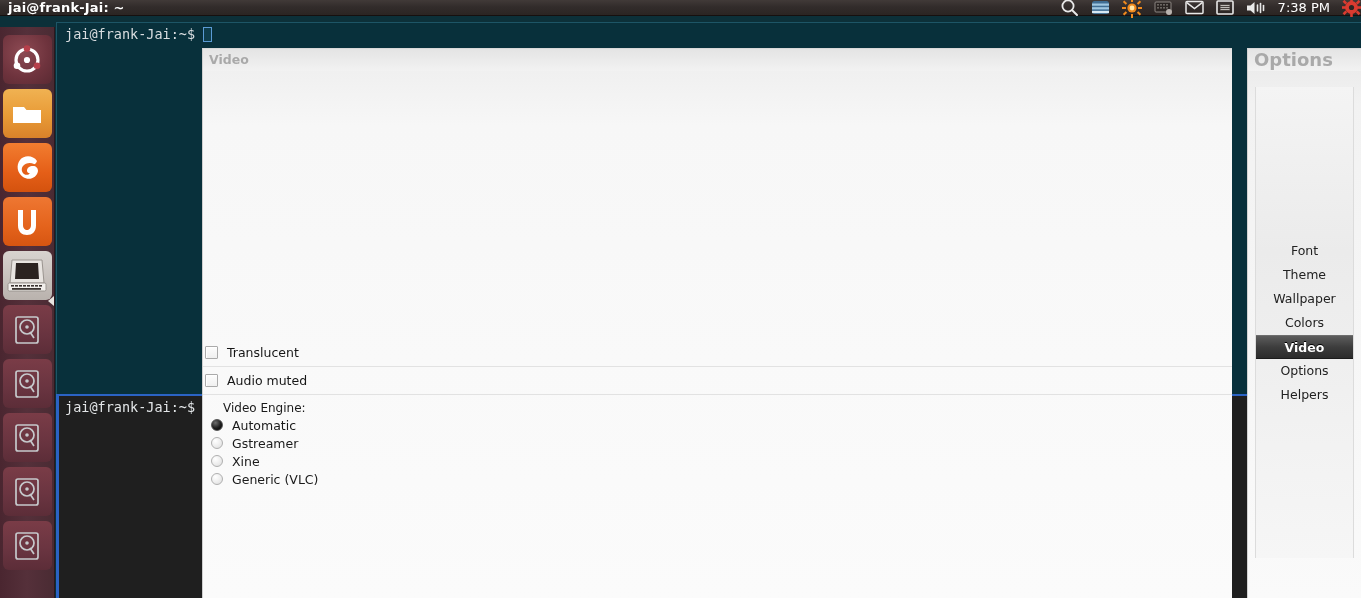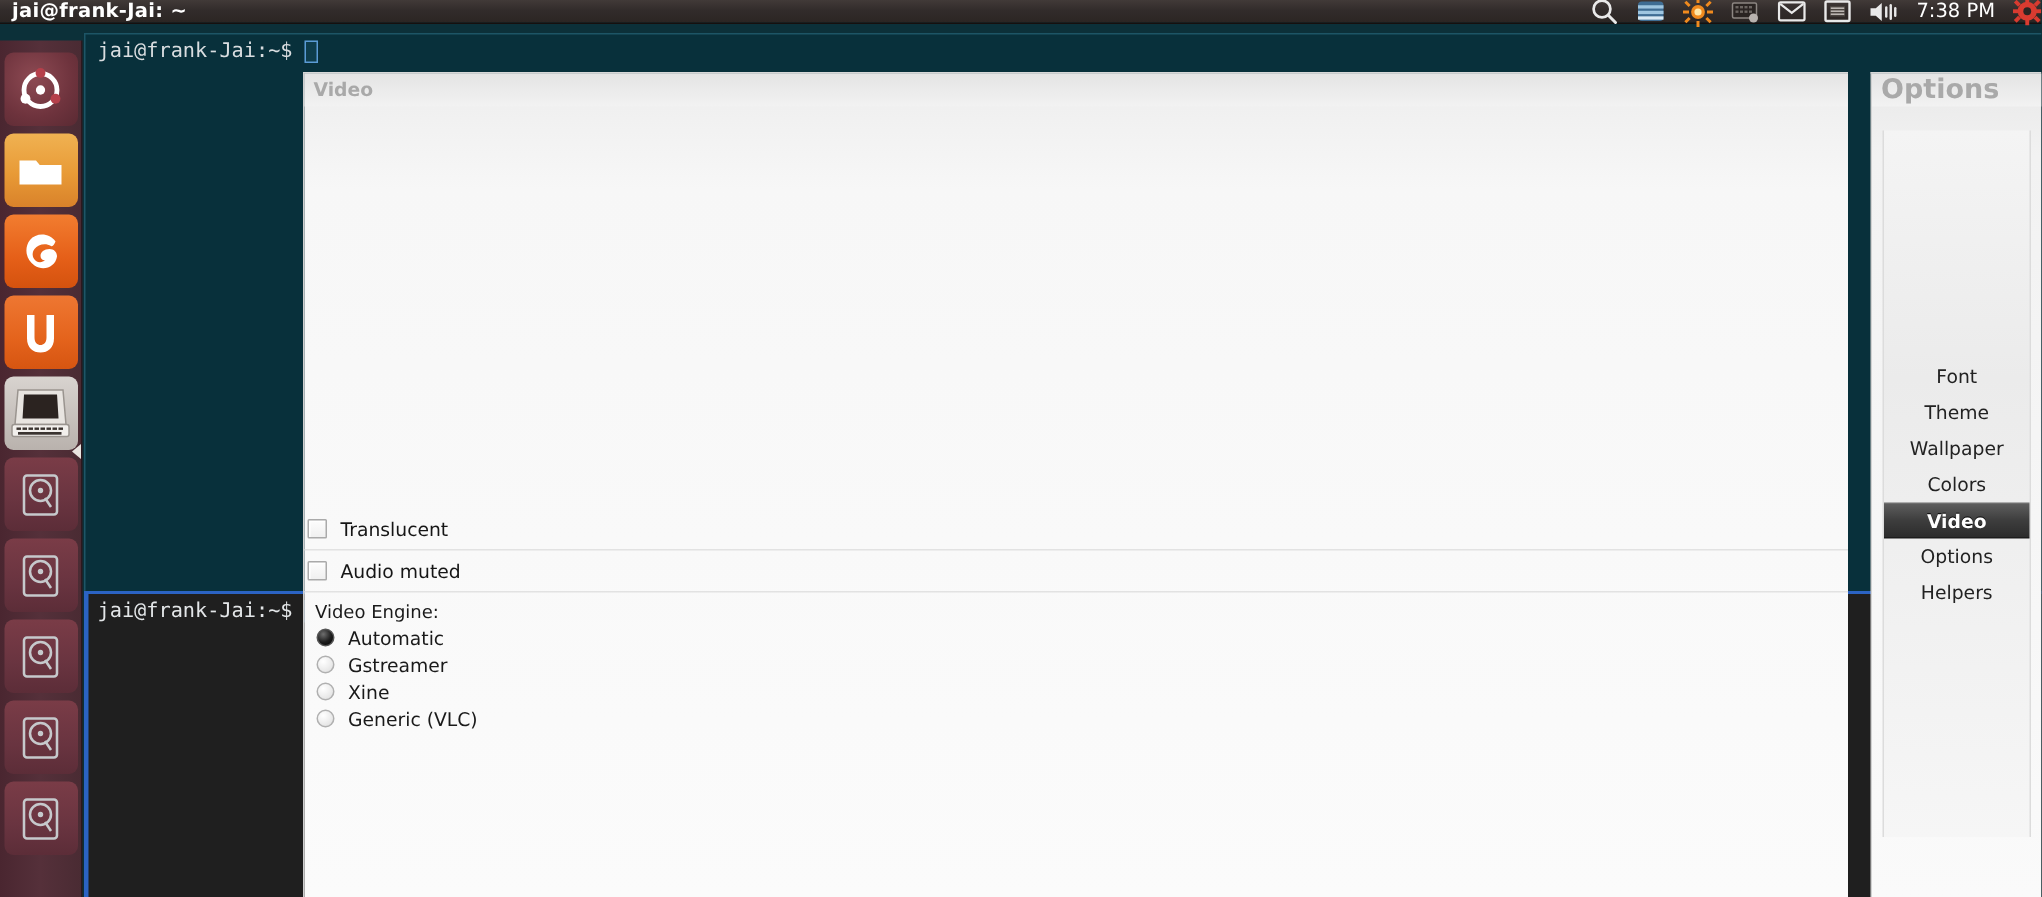--- a/index.html
+++ b/index.html
@@ -107,20 +107,21 @@
     width: 13px; height: 13px;
     background: linear-gradient(to bottom, #fdfdfd, #f0f0f0);
     border: 1px solid #aaa; border-radius: 1px;
     margin-right: 9px; flex: none;
     box-shadow: inset 1px 1px 0 #fff;
   }
   .opt-label { font-size: 12.5px; color: #161616; }
   .group-label {
     font-size: 12px; color: #1a1a1a;
     padding: 6px 0 1px 7px;
+    margin-left: 13px;
   }
   .radio-row { display: flex; align-items: center; padding-left: 8px; height: 18px; }
   .radio {
     width: 12px; height: 12px; border-radius: 50%;
     background: radial-gradient(circle at 35% 30%, #ffffff 0%, #f0f0f0 45%, #dcdcdc 100%);
     border: 1px solid #b0b0b0; margin-right: 9px; flex: none;
   }
   .radio.on {
     background: radial-gradient(circle at 35% 28%, #6e6e6e 0%, #1d1d1d 55%, #000000 100%);
     border: 1px solid #555;

